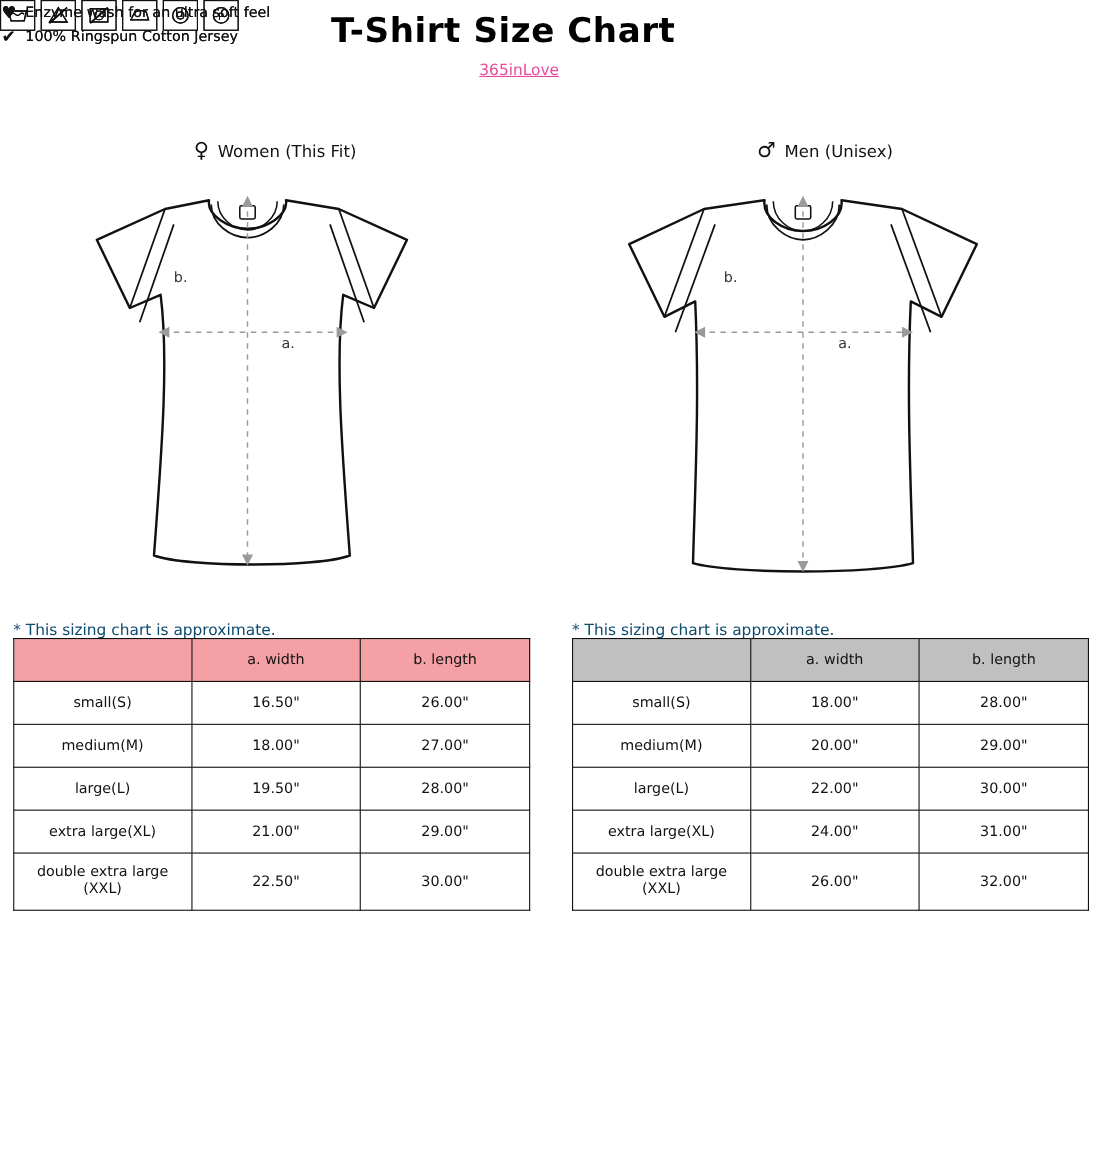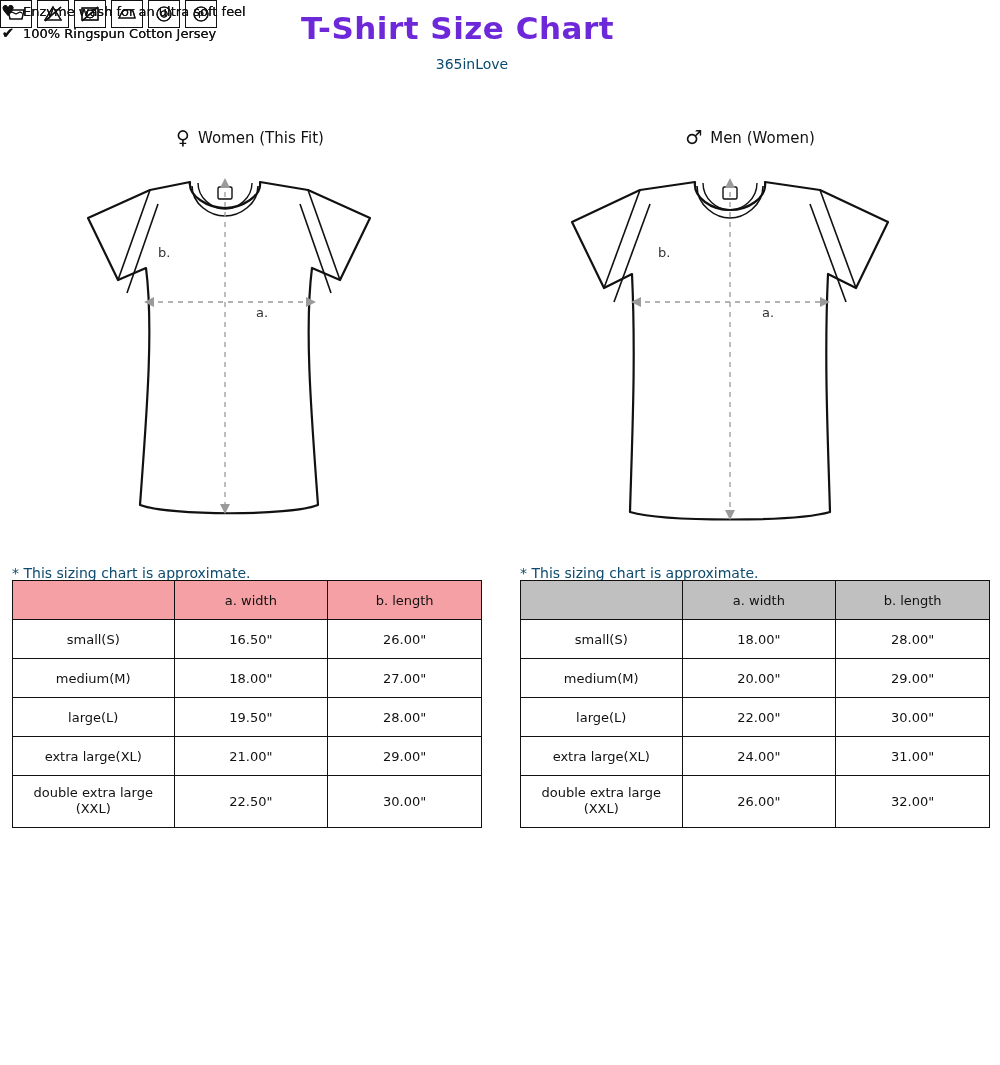--- a/index.html
+++ b/index.html
@@ -10,25 +10,25 @@
     color:#111;
     position:relative;
     overflow:hidden;
   }
   .page{position:relative;width:1000px;height:1065px;}
 
   
   .title{
     position:absolute;top:10px;left:0;width:915px;
     text-align:center;font-size:31px;font-weight:bold;
-    letter-spacing:0.5px;color:#6d28d9;
+    letter-spacing:0.5px;color:#000000;
   }
   .subtitle{
     position:absolute;top:56px;left:0;width:944px;
-    text-align:center;font-size:14px;color:#0c4a6e;
+    text-align:center;font-size:14px;color:#ec4899;text-decoration:underline;
   }
 
   
   .col{position:absolute;top:0;width:500px;height:1065px;}
   .col-left{left:0;}
   .col-right{left:500px;}
 
   .gender-head{
     position:absolute;top:128px;left:0;width:500px;
     text-align:center;font-size:15px;color:#111;
@@ -175,21 +175,21 @@
           <td class="val">30.00"</td>
         </tr>
       </tbody>
     </table>
   </div>
 
   <div class="col col-right">
 
     <div class="gender-head">
       <span class="gender-sym">♂</span>
-      <span>Men (Women)</span>
+      <span>Men (Unisex)</span>
     </div>
 
     <div class="shirt-wrap">
       <svg width="420" height="380" viewBox="0 0 420 380">
         <g fill="#ffffff" stroke="#111" stroke-width="2.2" stroke-linejoin="round">
           <path d="M155 22 C153 38 172 50 190 50 C208 50 227 38 225 22
                    L280 30 L348 62 L316 128 L288 114
                    C284 200 288 280 290 352
                    C256 362 124 362 90 352
                    C92 280 96 200 92 114

